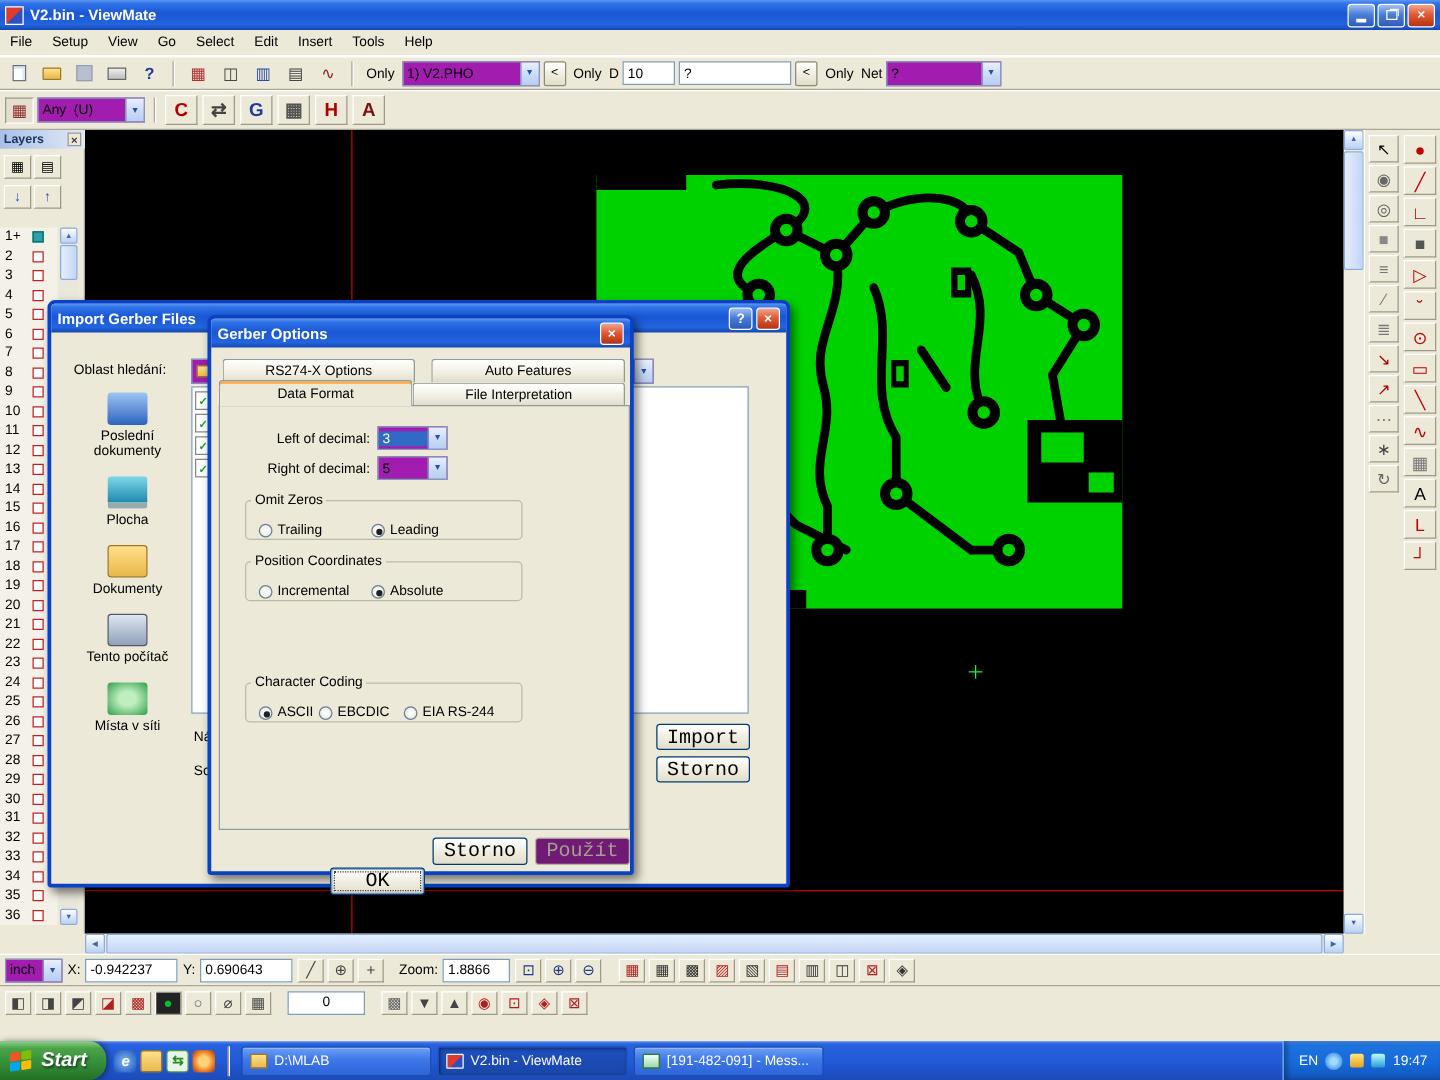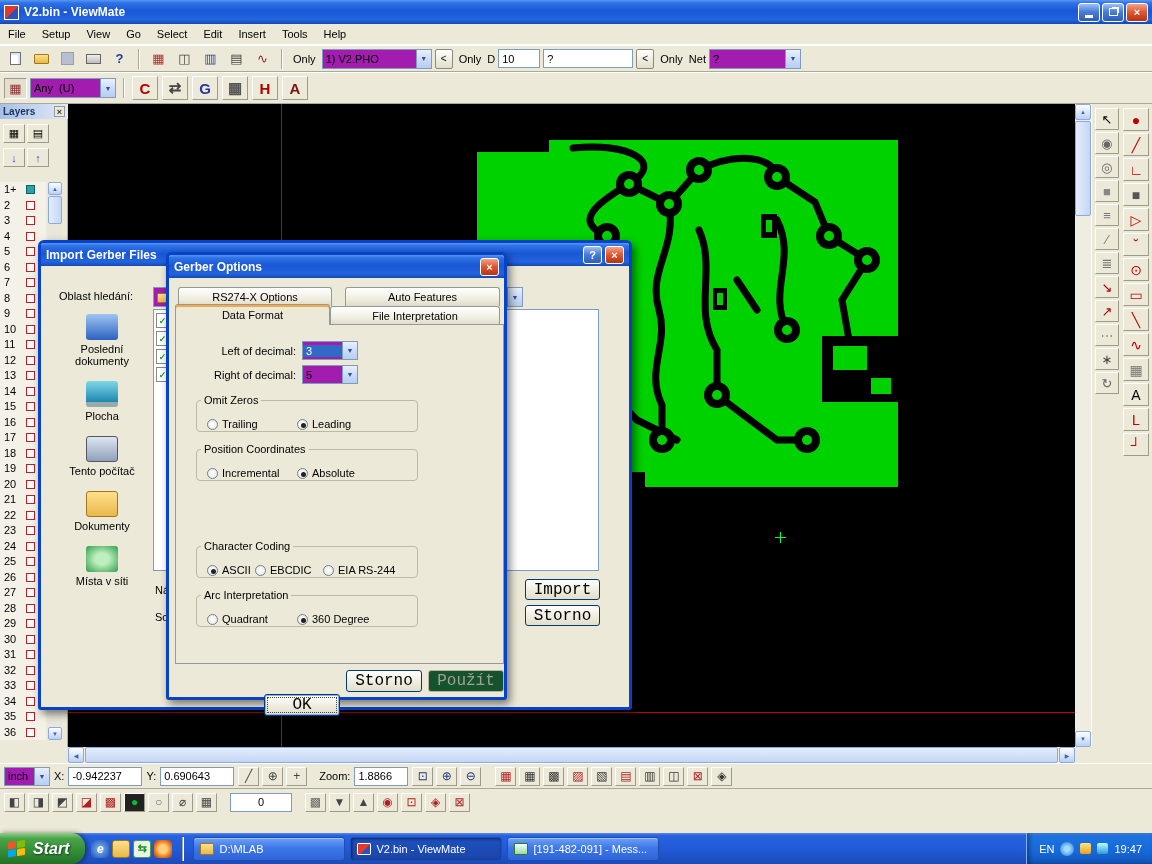--- a/index.html
+++ b/index.html
@@ -119,21 +119,21 @@
   .dlg { position:absolute; border:3px solid #0842C6; border-radius:6px 6px 3px 3px; background:#ECE9D8; box-shadow:3px 4px 8px rgba(0,0,0,.5); }
   .dlg-title { height:23px; border-radius:3px 3px 0 0; display:flex; align-items:center; gap:4px; padding:0 5px; color:#fff; font-weight:bold; font-size:12px;
     background:linear-gradient(180deg,#5A96F2 0%,#2F73E8 12%,#1A57D4 45%,#2364DF 82%,#1548B0 100%); }
   .tclose,.thelp { width:19px; height:18px; border:1px solid #fff; border-radius:3px; color:#fff; font-weight:bold; font-size:11px;
     display:flex; align-items:center; justify-content:center; }
   .tclose { background:linear-gradient(180deg,#F0A58C,#E25A35 45%,#B53310); }
   .thelp { background:linear-gradient(180deg,#9FC0F5,#4A7ED8 45%,#2F5BBA); }
   .btn95 { background:linear-gradient(180deg,#FFF,#F2F0E4 45%,#E2DECB); border:1px solid #003C74; border-radius:3px;
     display:flex; align-items:center; justify-content:center; font-size:16px;font-family:Liberation Mono, monospace; }
   .btn95.default { box-shadow:inset 0 0 0 1px #8EB0E0; outline:1px dotted #444; outline-offset:-4px;margin-top:24px; }
-  .btn95.disabled { color:#A3A090; border-color:#B8B4A2; background:#14532d; }
+  .btn95.disabled { color:#A3A090; border-color:#B8B4A2; background:#701a75; }
   .grp { position:absolute; border:1px solid #BCB9A8; border-radius:4px; }
   .grp legend { padding:0 3px; margin-left:4px; font-size:11px; }
   .radio-item { position:absolute; top:12px; display:flex; align-items:center; gap:4px; white-space:nowrap; }
   .rad { width:11px; height:11px; border-radius:50%; border:1px solid #6A7F9A; background:radial-gradient(#fff,#E8E6DA); position:relative; flex:none; }
   .rad.on::after { content:""; position:absolute; left:3px; top:3px; width:5px; height:5px; border-radius:50%; background:#222; }
   .tab { position:absolute; border:1px solid #919B9C; border-bottom:none; border-radius:3px 3px 0 0;
     background:linear-gradient(180deg,#FFF,#F0EEE1 60%,#DEDAC6); display:flex; align-items:center; justify-content:center; font-size:11px; }
   .tab.active { background:#ECE9D8; box-shadow:inset 0 2px 0 #FFA73C; z-index:3; }
   .tabpanel { position:absolute; border:1px solid #919B9C; background:#ECE9D8; z-index:2; }
   .rlabel { position:absolute; text-align:right; }
@@ -640,28 +640,28 @@
         <div class="place pl-recent">
           <span class="place-icon"></span>
           <span class="place-label">Poslední dokumenty</span>
         </div>
 
         <div class="place pl-desktop">
           <span class="place-icon"></span>
           <span class="place-label">Plocha</span>
         </div>
 
+        <div class="place pl-docs">
+          <span class="place-icon"></span>
+          <span class="place-label">Dokumenty</span>
+        </div>
+
         <div class="place pl-pc">
           <span class="place-icon"></span>
           <span class="place-label">Tento počítač</span>
-        </div>
-
-        <div class="place pl-docs">
-          <span class="place-icon"></span>
-          <span class="place-label">Dokumenty</span>
         </div>
 
         <div class="place pl-net">
           <span class="place-icon"></span>
           <span class="place-label">Místa v síti</span>
         </div>
       </div>
     <div class="flist" style="left:112px;top:66px;width:446px;height:262px">
 
     <span class="fdoc">✓</span>
@@ -730,31 +730,20 @@
         <span class="radio-item" style="left:58px">
           <span class="rad"></span>
             <span>EBCDIC</span>
         </span>
         <span class="radio-item" style="left:126px">
           <span class="rad"></span>
             <span>EIA RS-244</span>
         </span>
       </fieldset>
 
-      <fieldset class="grp" style="left:20px;top:264px;width:222px;height:38px">
-        <legend>Arc Interpretation</legend>
-        <span class="radio-item" style="left:10px">
-          <span class="rad"></span>
-            <span>Quadrant</span>
-        </span>
-        <span class="radio-item" style="left:100px">
-          <span class="rad on"></span>
-            <span>360 Degree</span>
-        </span>
-      </fieldset>
     </div>
     <span class="btn95 default abs" style="left:95px;top:415px;width:76px;height:22px">OK</span>
     <span class="btn95 abs" style="left:177px;top:415px;width:76px;height:22px">Storno</span>
     <span class="btn95 disabled abs" style="left:259px;top:415px;width:76px;height:22px">Použít</span>
   </div>
 
   <div class="abs taskbar">
     <span class="startbtn">
       <span class="flag">
         <span style="background:#F35325"></span>

